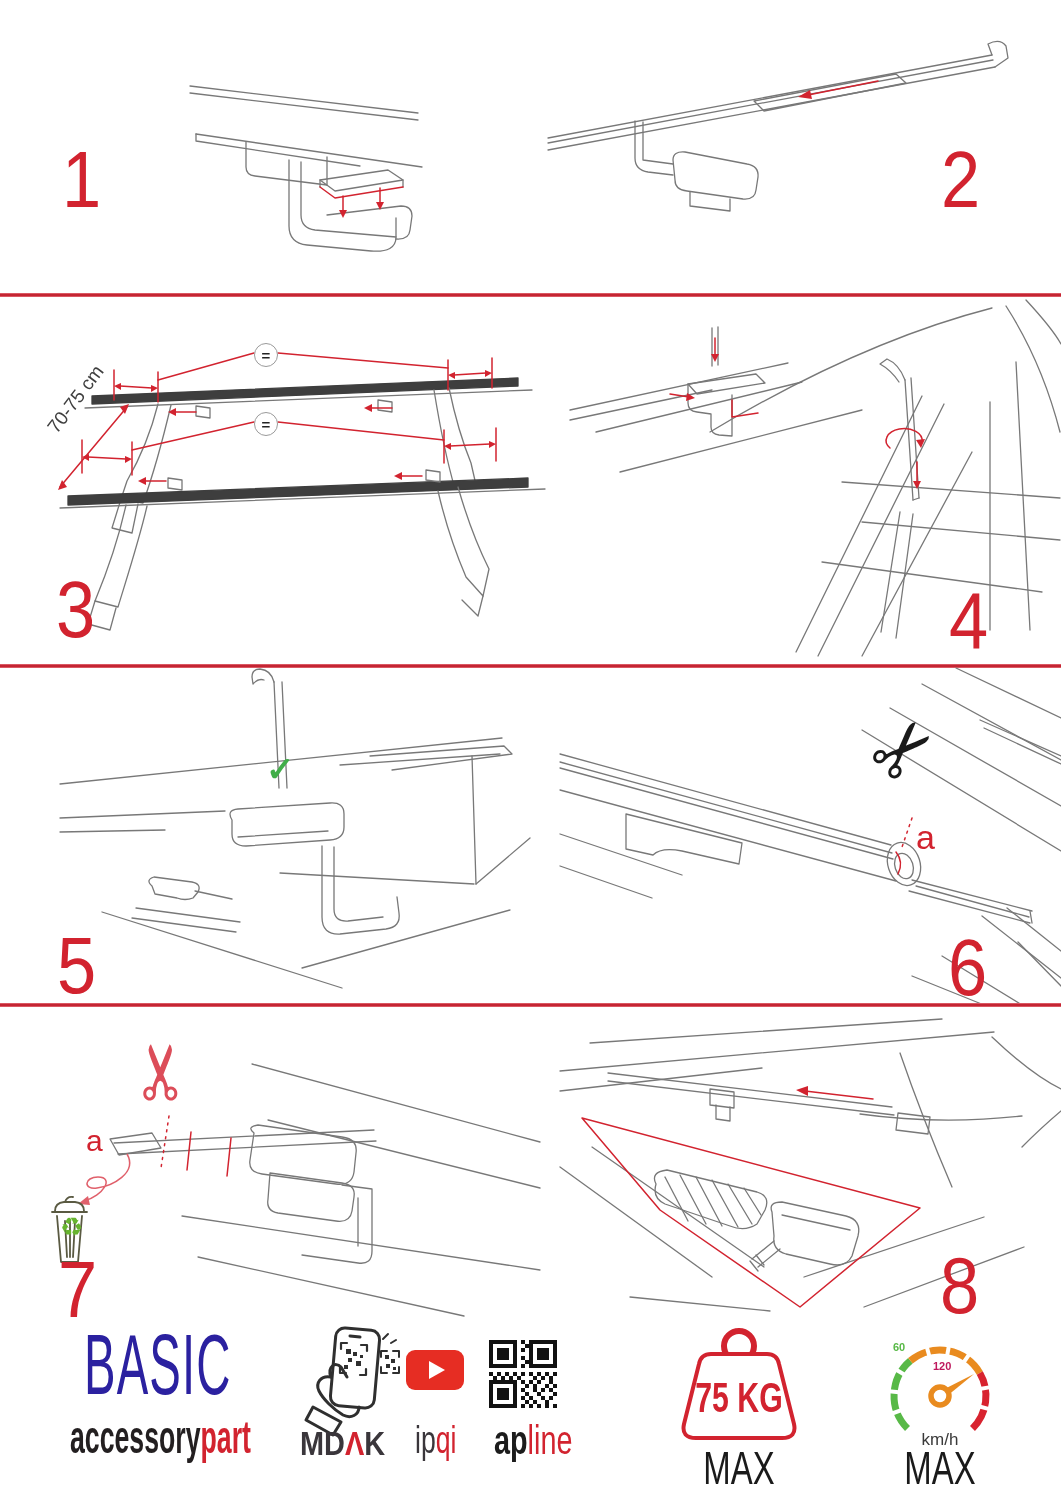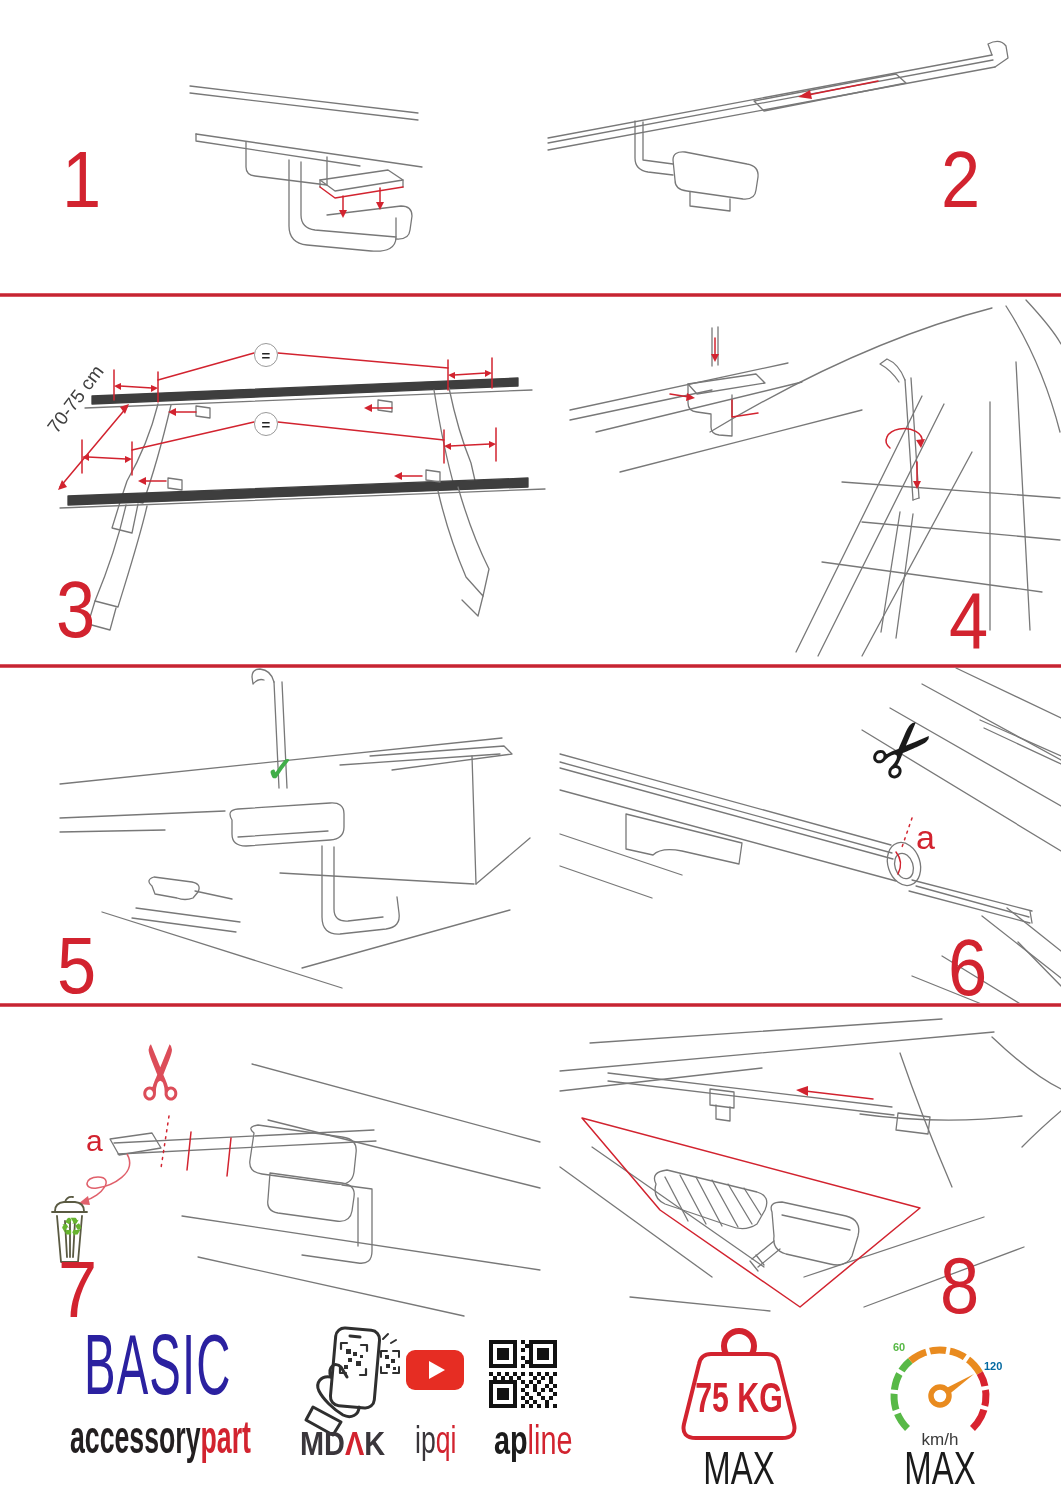--- a/index.html
+++ b/index.html
@@ -479,17 +479,17 @@
       <line x1="54.7" y1="29.2" x2="50" y2="11.9"></line>
       <line x1="70.3" y1="28.5" x2="73.4" y2="10.8"></line>
       <line x1="84.7" y1="34.5" x2="95" y2="19.8"></line>
       <line x1="99.5" y1="57.7" x2="117.2" y2="54.6"></line>
       <line x1="98.8" y1="73.3" x2="116.1" y2="77.9"></line>
     </g>
     <polygon points="98,42 61.9,71.5 56.2,63.3" fill="#e98b1f"></polygon>
     <circle cx="64" cy="64" r="9" fill="#ffffff" stroke="#e98b1f" stroke-width="5.5"></circle>
   </svg>
   <div class="speed-tick" style="left:893px;top:1342px;color:#58b947">60</div>
-  <div class="speed-tick" style="left:984px;top:1361px;color:#0369a1">120</div>
+  <div class="speed-tick" style="left:933px;top:1361px;color:#be185d">120</div>
   <div class="unit-lbl">km/h</div>
   <div class="max-lbl" style="left:876px;top:1444px;width:128px">MAX</div>
 
 </div>
 
 </body></html>

